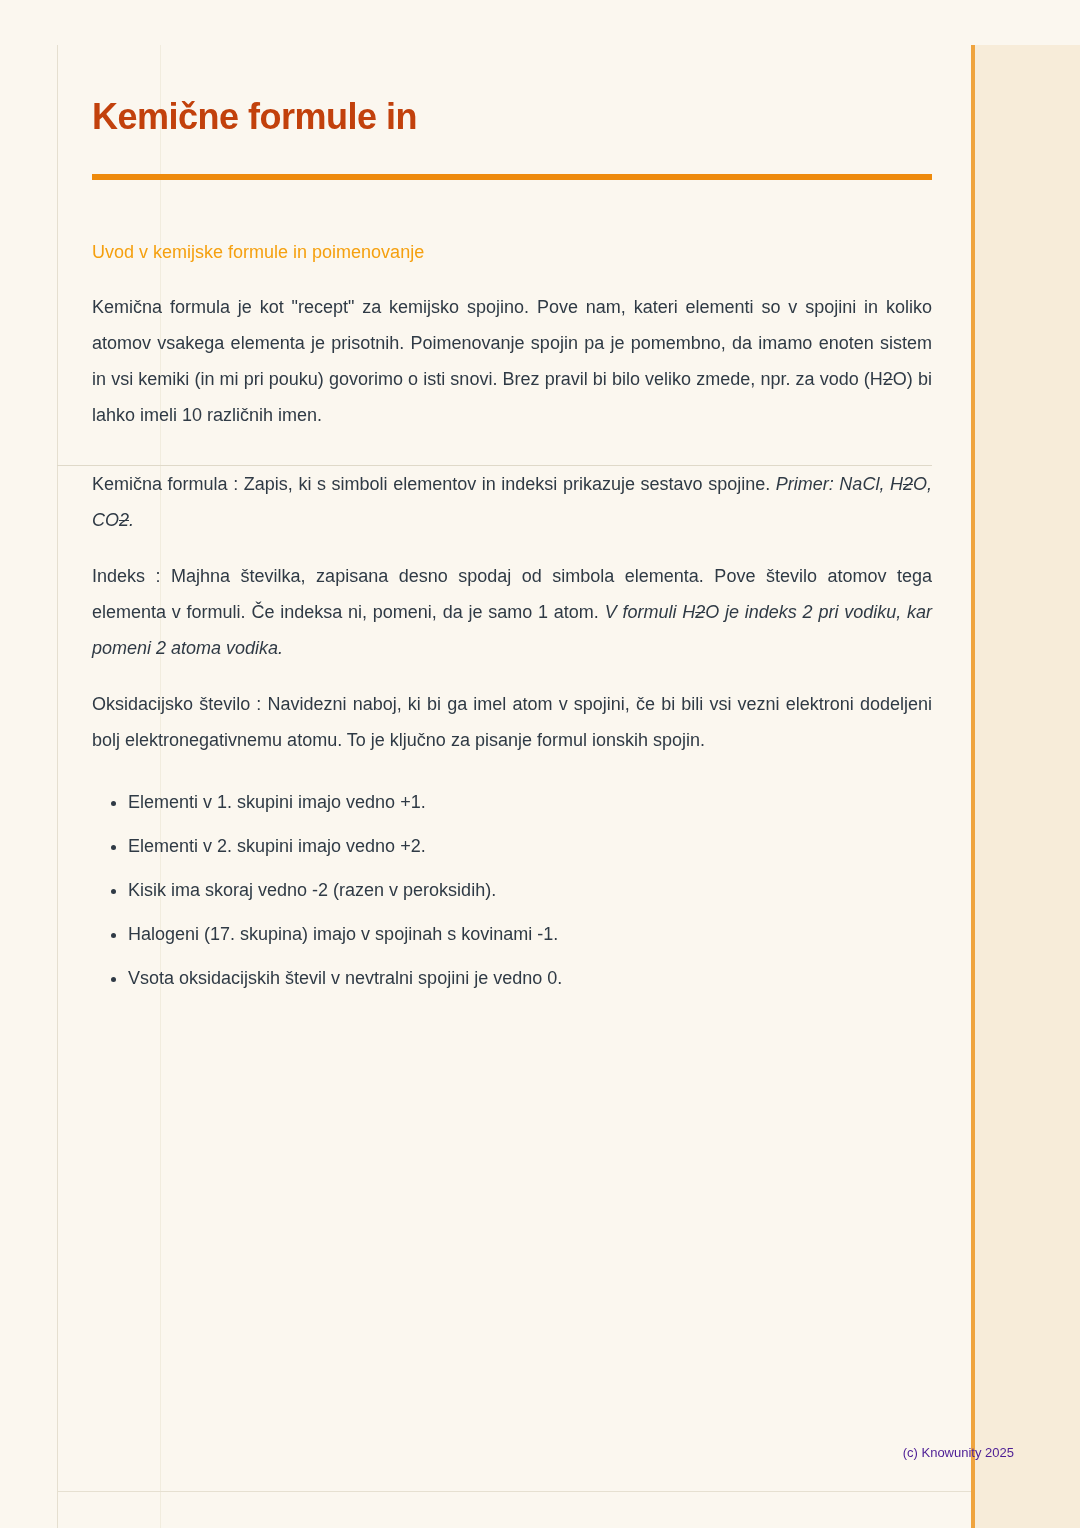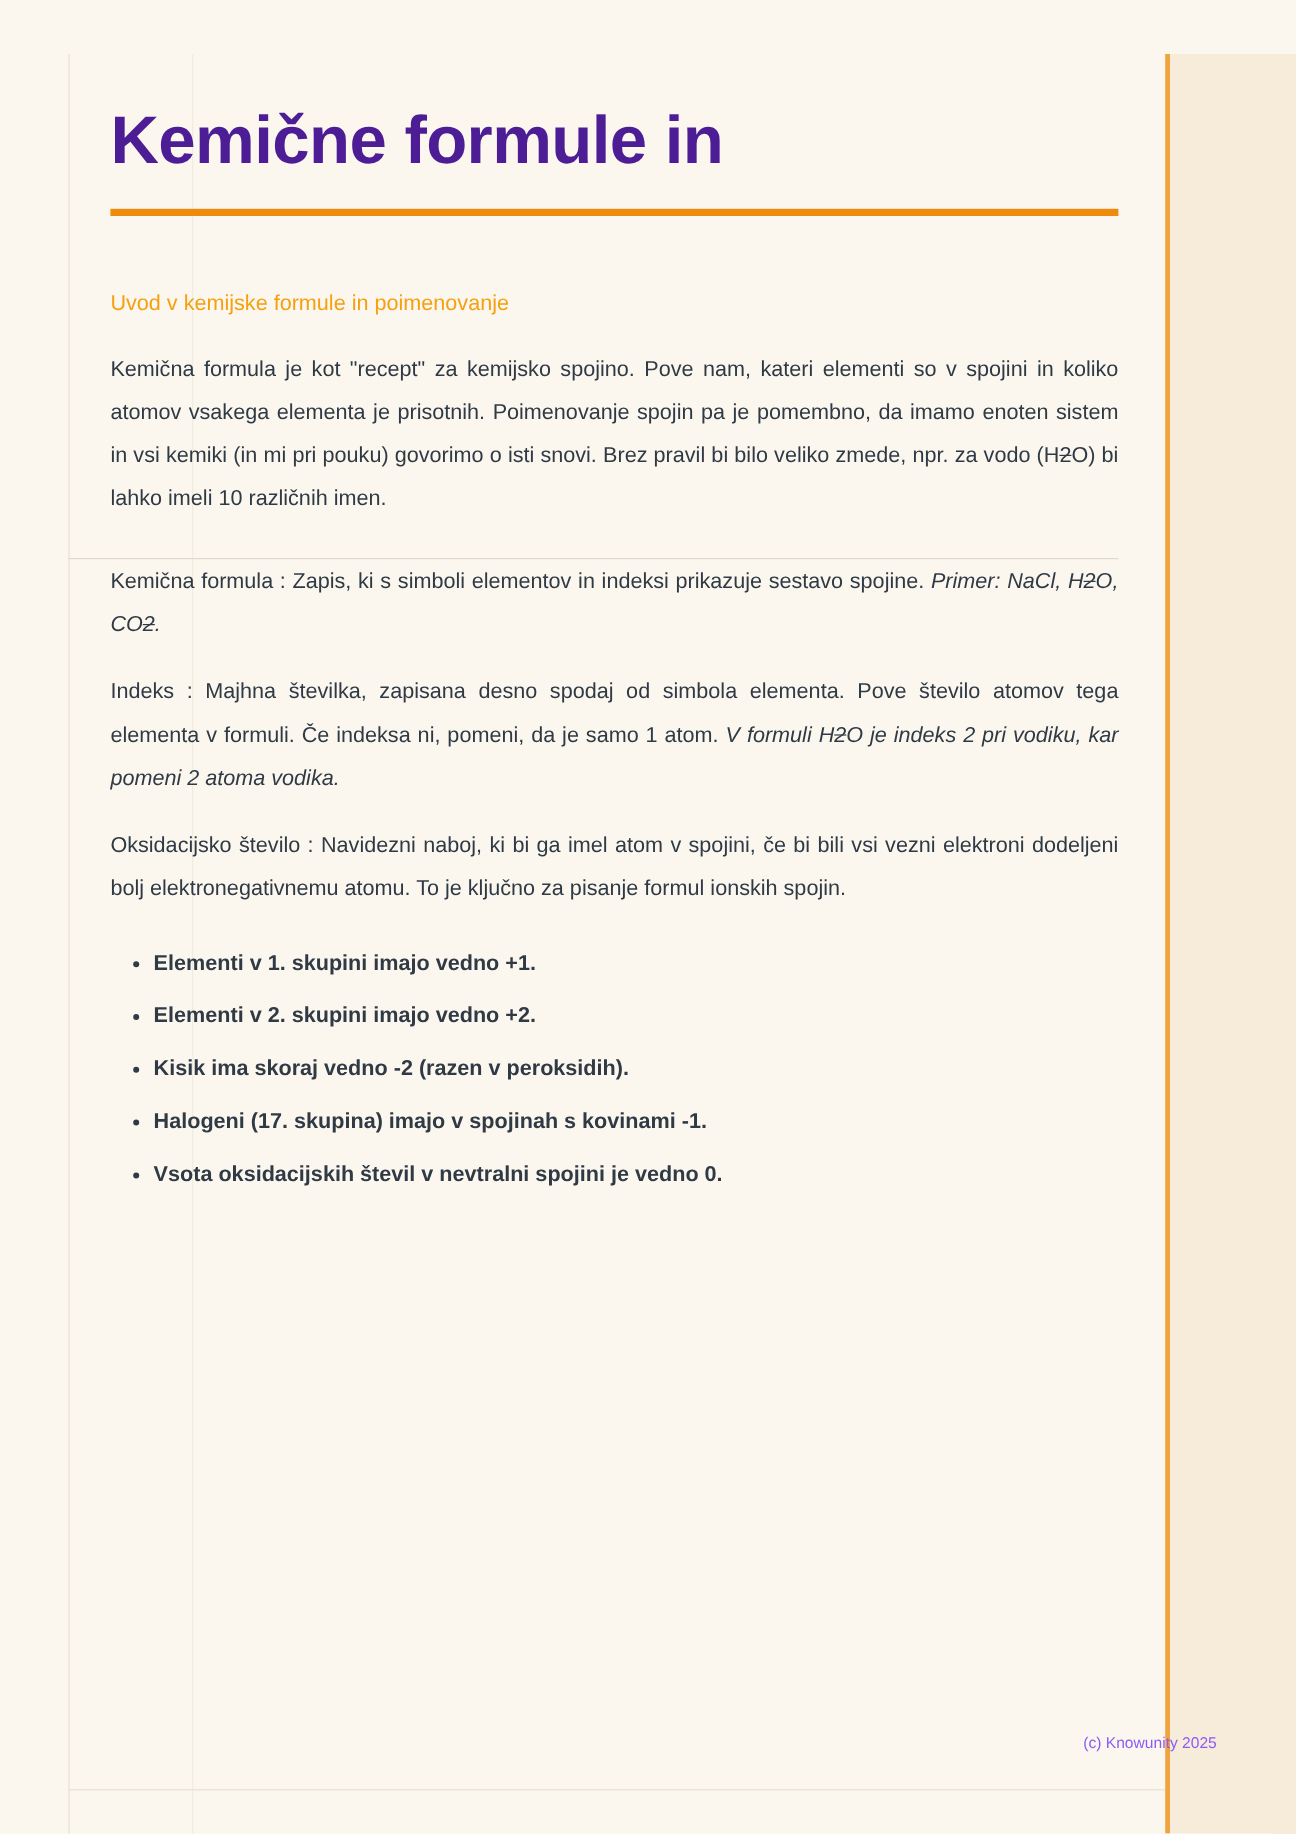--- a/index.html
+++ b/index.html
@@ -15,25 +15,25 @@
   
   .vline-1 { position: absolute; left: 57px; top: 45px; bottom: 0; width: 1px; background: #E5DFD0; }
   .vline-2 { position: absolute; left: 160px; top: 45px; bottom: 0; width: 1px; background: #F1ECDE; }
   .accent-bar { position: absolute; left: 971px; top: 45px; bottom: 0; width: 4px; background: #EFA43F; }
   .side-band { position: absolute; left: 975px; top: 45px; bottom: 0; right: 0; background: #F7ECD9; }
   .bottom-rule { position: absolute; left: 57px; right: 109px; bottom: 36px; height: 1px; background: #E6E0D1; }
 
   .content { position: relative; margin-left: 92px; width: 840px; padding-top: 88px; }
 
   h1 {
-    font-size: 56px;
+    font-size: 36px;
     line-height: 58px;
     font-weight: 800;
     letter-spacing: -0.5px;
-    color: #4c1d95;
+    color: #c2410c;
   }
   .title-rule {
     border: none;
     height: 6px;
     background: #EE8A0C;
     margin-top: 28px;
   }
   h2 {
     font-size: 18px;
     font-weight: 400;
@@ -54,34 +54,33 @@
   }
   ul.rules {
     margin: 26px 0 26px;
     padding-left: 36px;
     list-style: disc;
   }
   ul.rules li {
     font-size: 18px;
     line-height: 36px;
     margin-bottom: 8px;
-    font-weight: bold;
   }
   .seg-n { font-weight: 400; }
   .seg-b { font-weight: 400; }
   .seg-i { font-style: italic; }
   .seg-s { text-decoration: line-through; }
   .seg-is { font-style: italic; text-decoration: line-through; }
 
   .footer {
     position: absolute;
     right: 66px;
     bottom: 68px;
     font-size: 13px;
-    color: #8b5cf6;
+    color: #4c1d95;
   }
 </style>
 </head>
 <body>
 
 <div class="page">
 
   <div class="vline-1"></div>
   <div class="vline-2"></div>
   <div class="side-band"></div>

